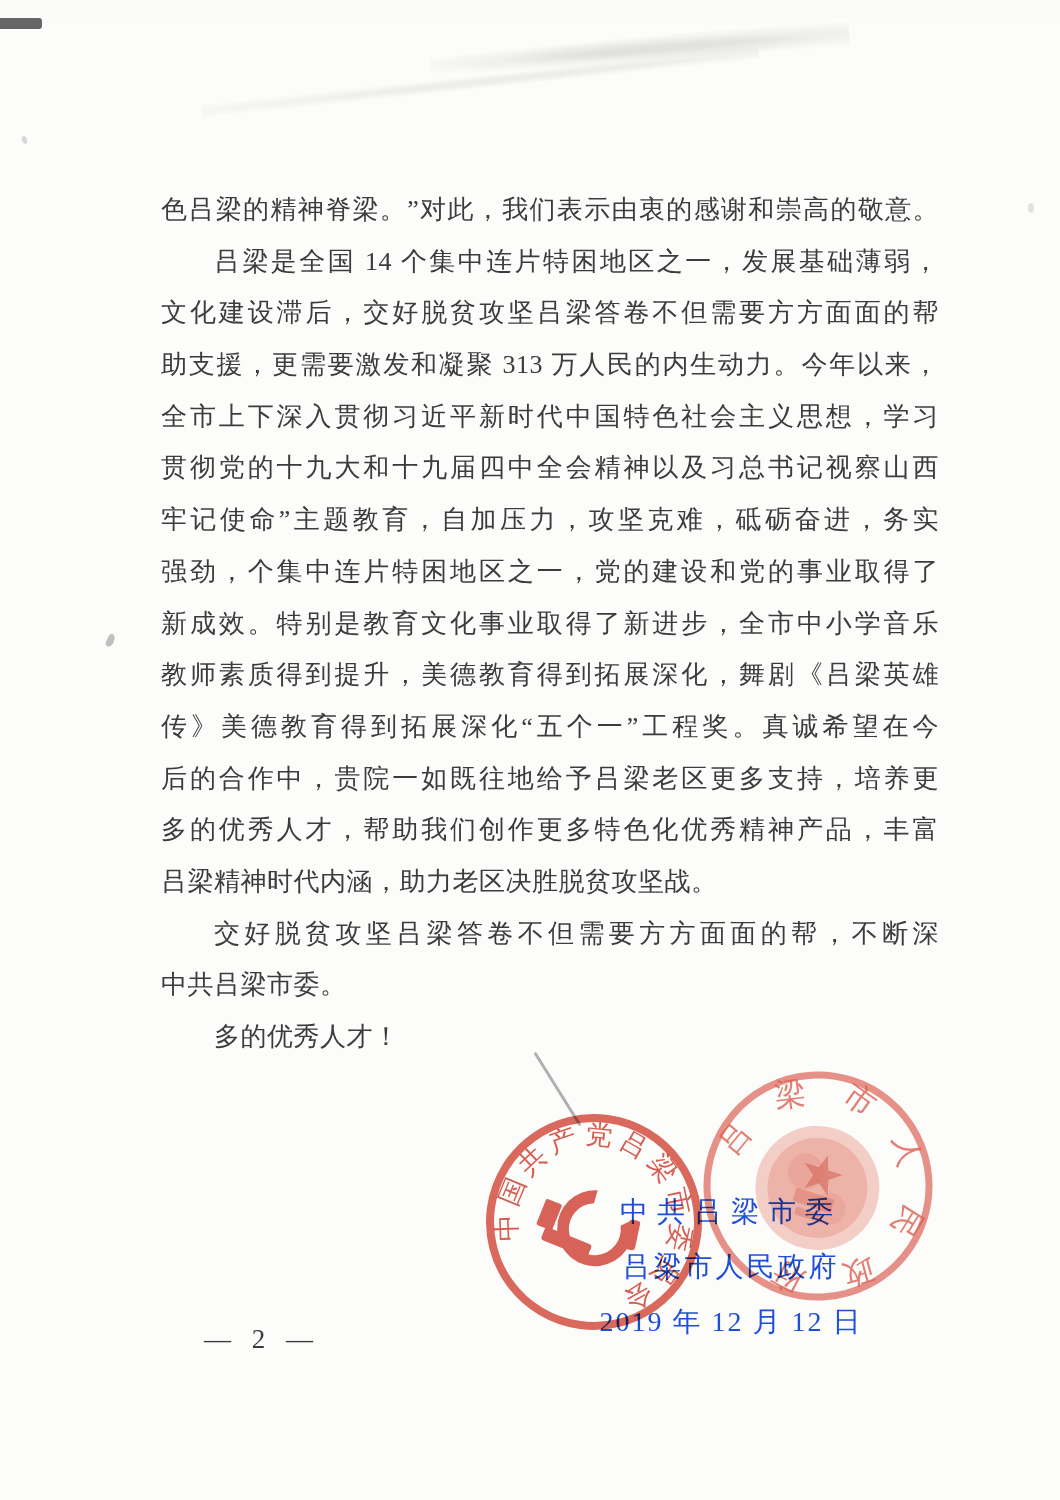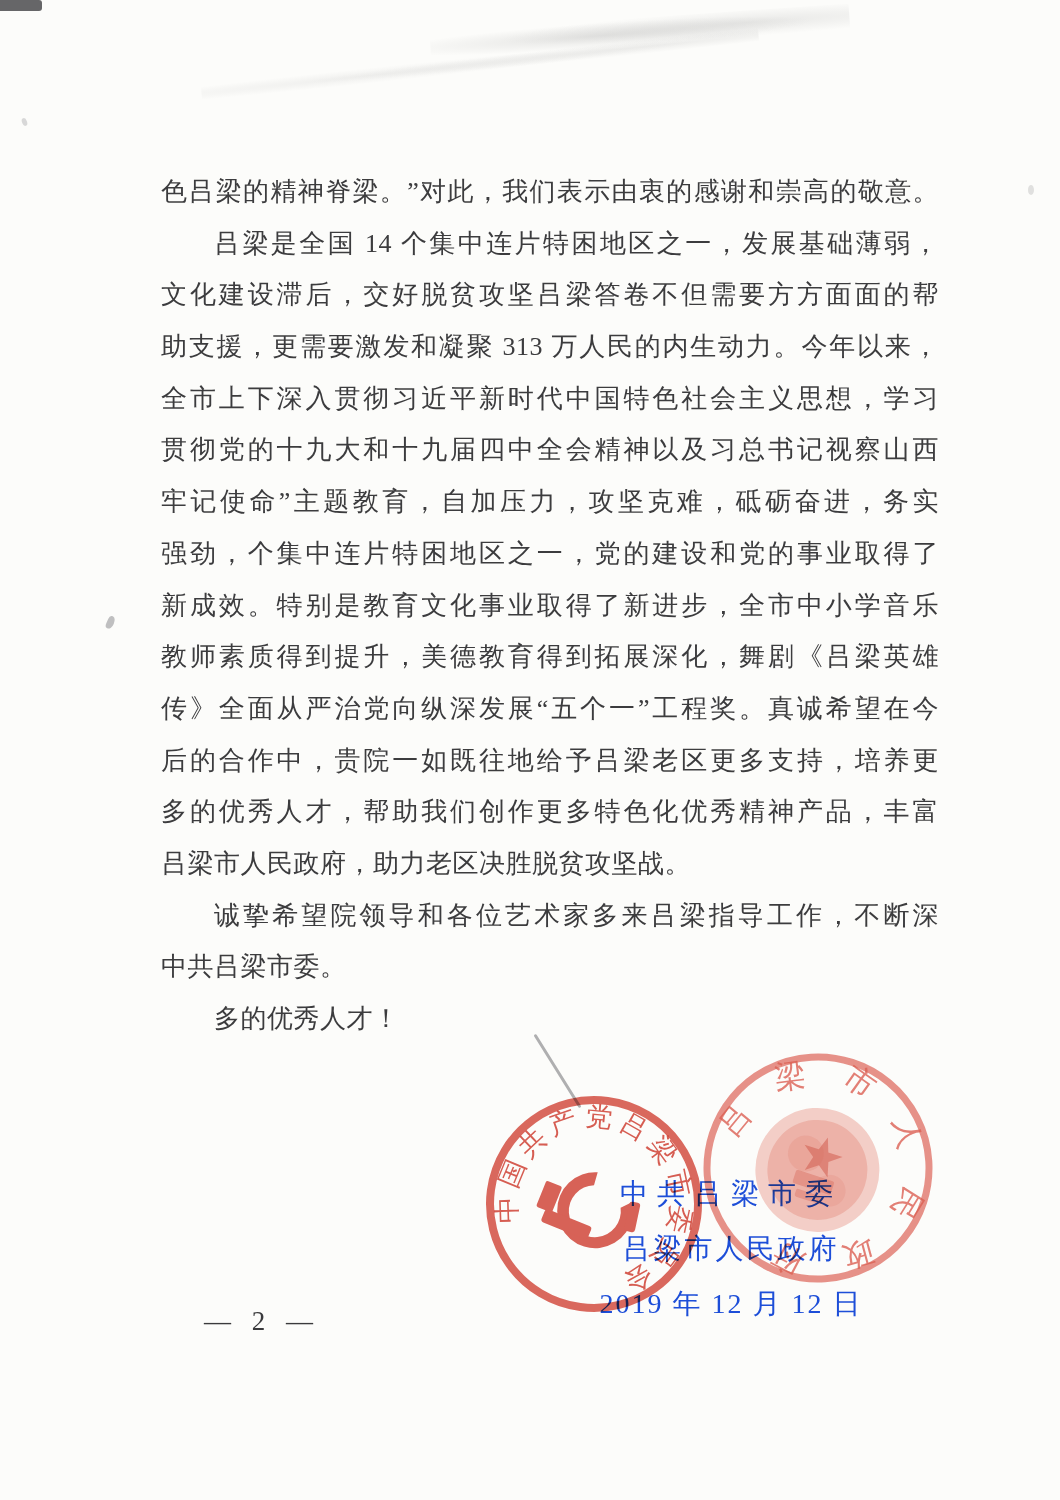--- a/index.html
+++ b/index.html
@@ -1,21 +1,21 @@
 <!DOCTYPE html>
 <html><head>
 <meta charset="utf-8">
 <style>
   html,body{margin:0;padding:0;}
   body{
     width:1060px;height:1500px;position:relative;overflow:hidden;
     background:#fbfbf9;
     font-family:"Liberation Serif","DejaVu Serif",serif;
   }
-  .page{position:absolute;inset:0;background:#fcfcfa;}
+  .page{position:absolute;inset:0;background:#fcfcfa;margin-top:18px;}
   
   .corner-smudge{position:absolute;left:0;top:0;width:42px;height:11px;background:#4b4b4d;opacity:.85;border-radius:0 3px 3px 0;}
   .top-noise-1{position:absolute;left:430px;top:18px;width:420px;height:30px;
     background:radial-gradient(ellipse at 40% 50%,rgba(120,120,120,.18),rgba(120,120,120,0) 60%),
                radial-gradient(ellipse at 75% 40%,rgba(120,120,120,.15),rgba(120,120,120,0) 55%);
     transform:rotate(-4deg);}
   .top-noise-2{position:absolute;left:200px;top:55px;width:560px;height:18px;
     background:radial-gradient(ellipse at 30% 50%,rgba(130,130,130,.10),rgba(130,130,130,0) 60%),
                radial-gradient(ellipse at 80% 50%,rgba(130,130,130,.12),rgba(130,130,130,0) 55%);
     transform:rotate(-6deg);}
@@ -71,25 +71,25 @@
     <div class="line j">色吕梁的精神脊梁。”对此，我们表示由衷的感谢和崇高的敬意。</div>
     <div class="line j ind">吕梁是全国 14 个集中连片特困地区之一，发展基础薄弱，</div>
     <div class="line j">文化建设滞后，交好脱贫攻坚吕梁答卷不但需要方方面面的帮</div>
     <div class="line j">助支援，更需要激发和凝聚 313 万人民的内生动力。今年以来，</div>
     <div class="line j">全市上下深入贯彻习近平新时代中国特色社会主义思想，学习</div>
     <div class="line j">贯彻党的十九大和十九届四中全会精神以及习总书记视察山西</div>
     <div class="line j">牢记使命”主题教育，自加压力，攻坚克难，砥砺奋进，务实</div>
     <div class="line j">强劲，个集中连片特困地区之一，党的建设和党的事业取得了</div>
     <div class="line j">新成效。特别是教育文化事业取得了新进步，全市中小学音乐</div>
     <div class="line j">教师素质得到提升，美德教育得到拓展深化，舞剧《吕梁英雄</div>
-    <div class="line j">传》全面从严治党向纵深发展“五个一”工程奖。真诚希望在今</div>
+    <div class="line j">传》美德教育得到拓展深化“五个一”工程奖。真诚希望在今</div>
     <div class="line j">后的合作中，贵院一如既往地给予吕梁老区更多支持，培养更</div>
     <div class="line j">多的优秀人才，帮助我们创作更多特色化优秀精神产品，丰富</div>
-    <div class="line">吕梁市人民政府，助力老区决胜脱贫攻坚战。</div>
-    <div class="line j ind">诚挚希望院领导和各位艺术家多来吕梁指导工作，不断深</div>
+    <div class="line">吕梁精神时代内涵，助力老区决胜脱贫攻坚战。</div>
+    <div class="line j ind">交好脱贫攻坚吕梁答卷不但需要方方面面的帮，不断深</div>
     <div class="line">中共吕梁市委。</div>
     <div class="line ind">多的优秀人才！</div>
   </div>
 
   <div class="sig">
     <div class="org-party">中共吕梁市委</div>
     <div class="org-gov">吕梁市人民政府</div>
     <div class="date">2019 年 12 月 12 日</div>
   </div>
 

